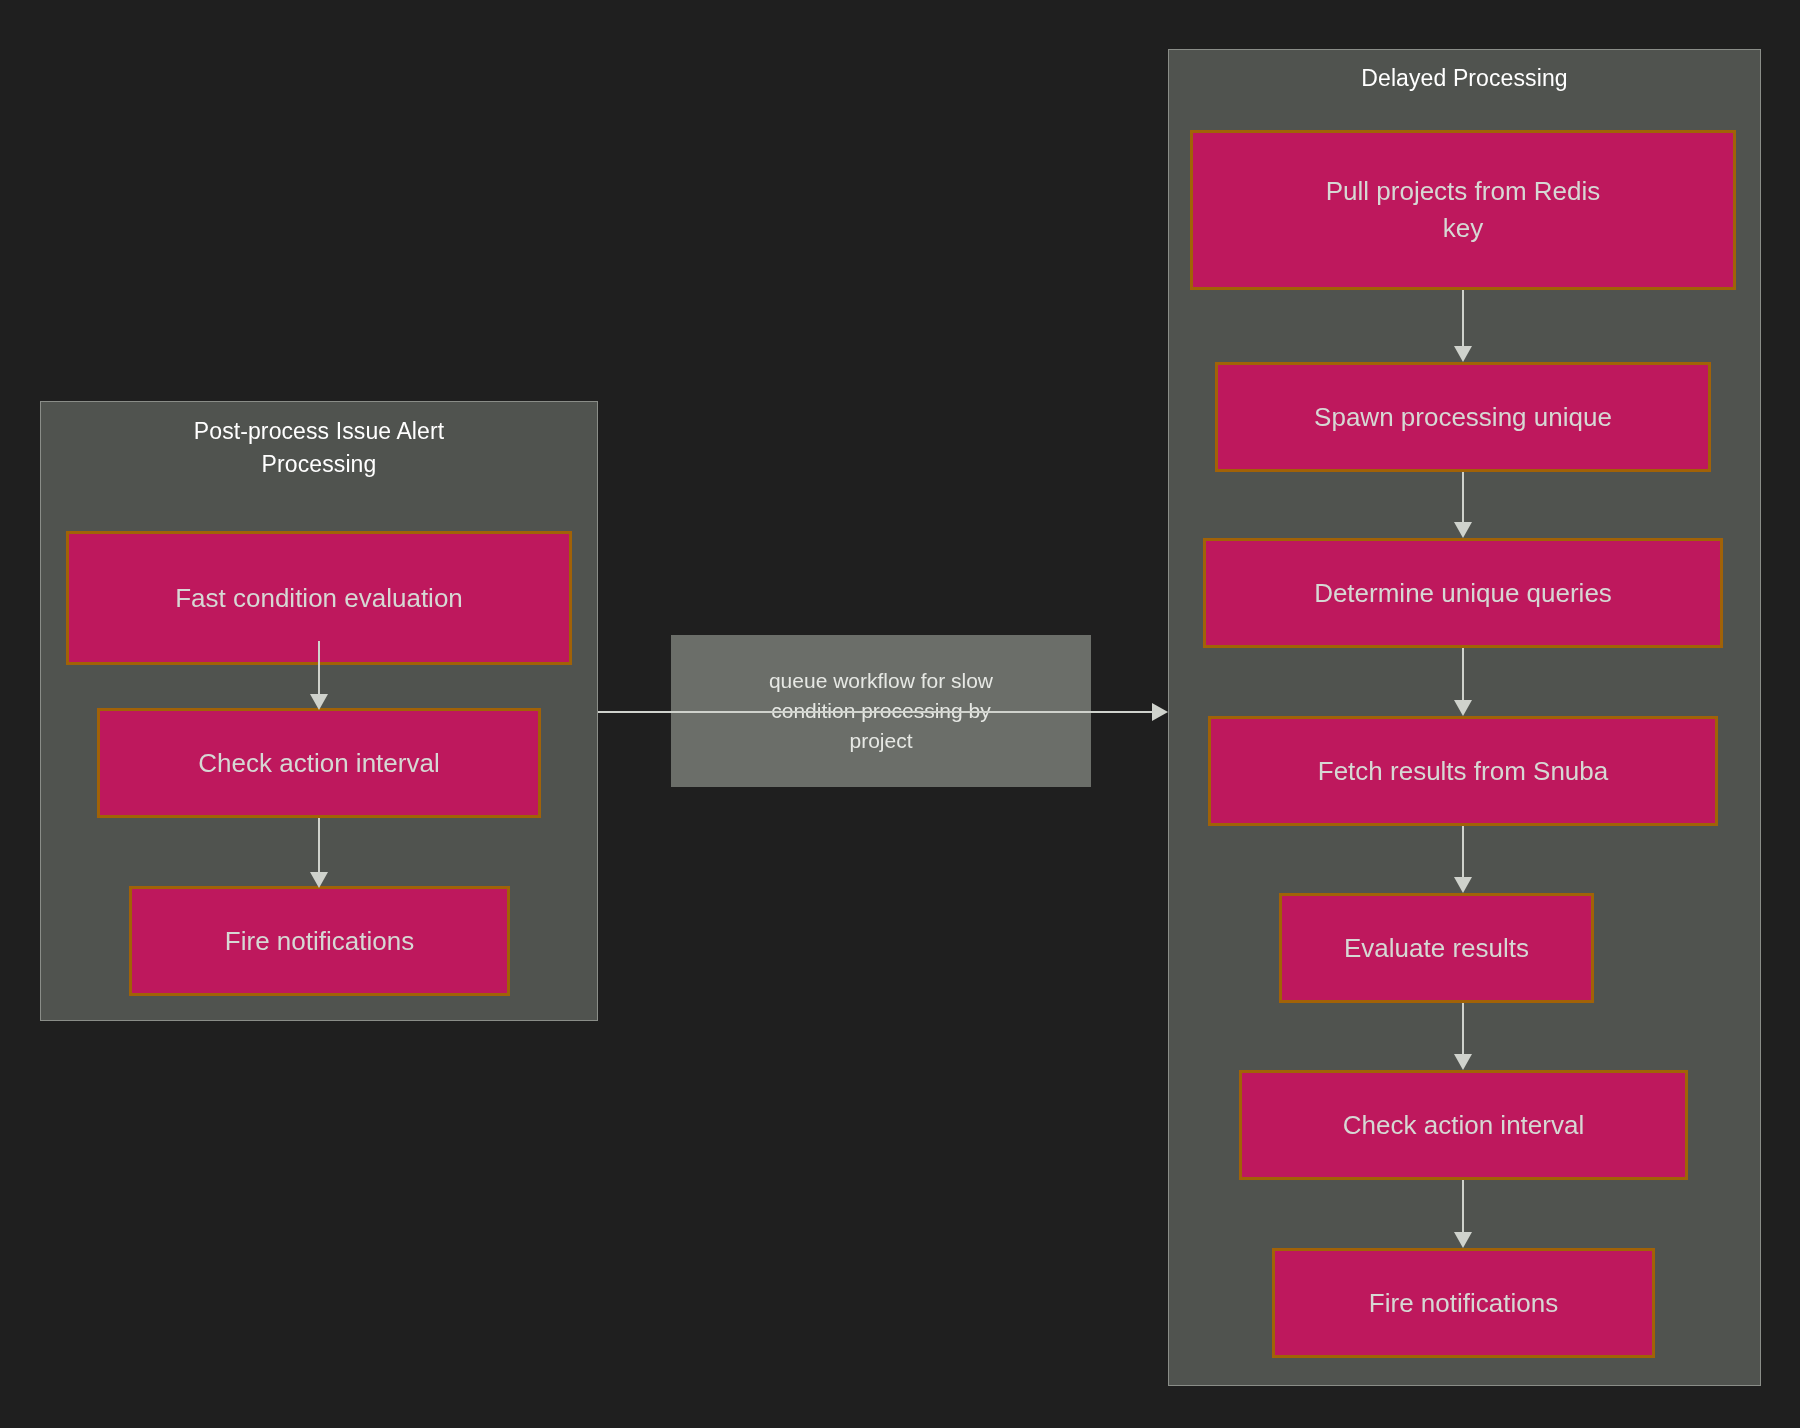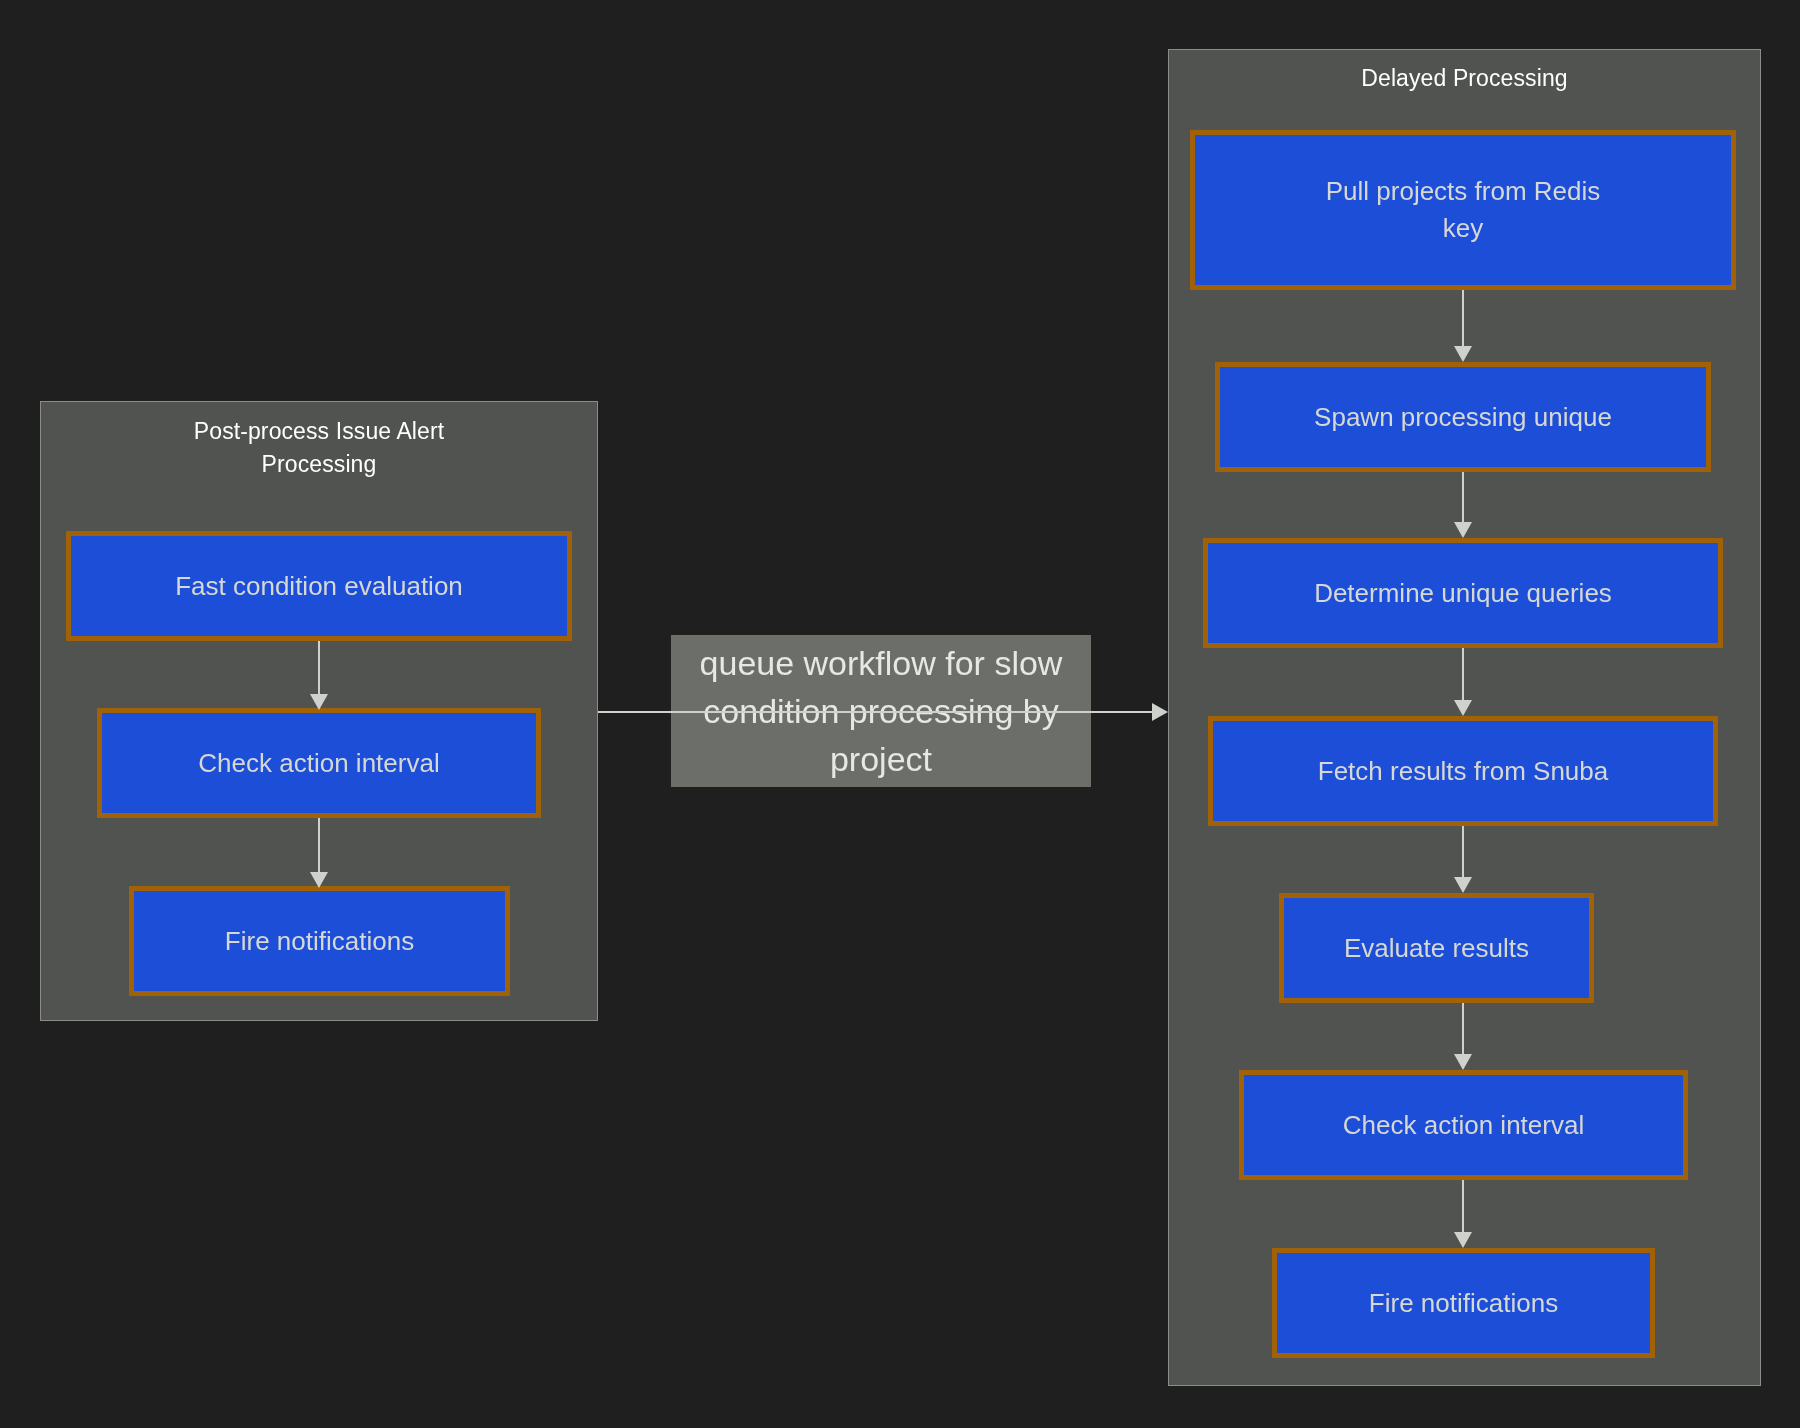--- a/index.html
+++ b/index.html
@@ -26,40 +26,40 @@
     color:#ffffff;
     font-size:23px;
     line-height:1.42;
     letter-spacing:.1px;
     white-space:pre-line;
   }
 
   
   .node{
     position:absolute;
-    background:#1d4ed8;
-    border:5px solid #a16207;
+    background:#be185d;
+    border:3px solid #a16207;
     box-sizing:border-box;
     display:flex;
     align-items:center;
     justify-content:center;
     text-align:center;
     color:#d6d8d4;
     font-size:26px;
     line-height:1.42;
     white-space:pre-line;
     padding:11px 10px;
   }
 
   
   .edge-label{
     position:absolute;
     background:#6b6e69;
     color:#e6e8e4;
-    font-size:34px;
+    font-size:21px;
     line-height:1.42;
     text-align:center;
     display:flex;
     align-items:center;
     justify-content:center;
     white-space:pre-line;
     box-sizing:border-box;
     padding:6px 8px;
   }
 
@@ -74,21 +74,21 @@
 </head>
 <body>
 
 <div id="canvas">
 
   <div class="panel" style="left:40px;top:401px;width:558px;height:620px;">
   </div>
   <div class="panel-title" style="left:40px;top:415px;width:558px;text-align:center;">Post-process Issue Alert
 Processing</div>
 
-  <div class="node" style="left:66px;top:531px;width:506px;height:110px;">Fast condition evaluation</div>
+  <div class="node" style="left:66px;top:531px;width:506px;height:134px;">Fast condition evaluation</div>
 
   <div class="node" style="left:97px;top:708px;width:444px;height:110px;">Check action interval</div>
 
   <div class="node" style="left:129px;top:886px;width:381px;height:110px;">Fire notifications</div>
 
   <div class="panel" style="left:1168px;top:49px;width:593px;height:1337px;">
   </div>
   <div class="panel-title" style="left:1168px;top:62px;width:593px;">Delayed Processing</div>
 
   <div class="node" style="left:1190px;top:130px;width:546px;height:160px;">Pull projects from Redis

